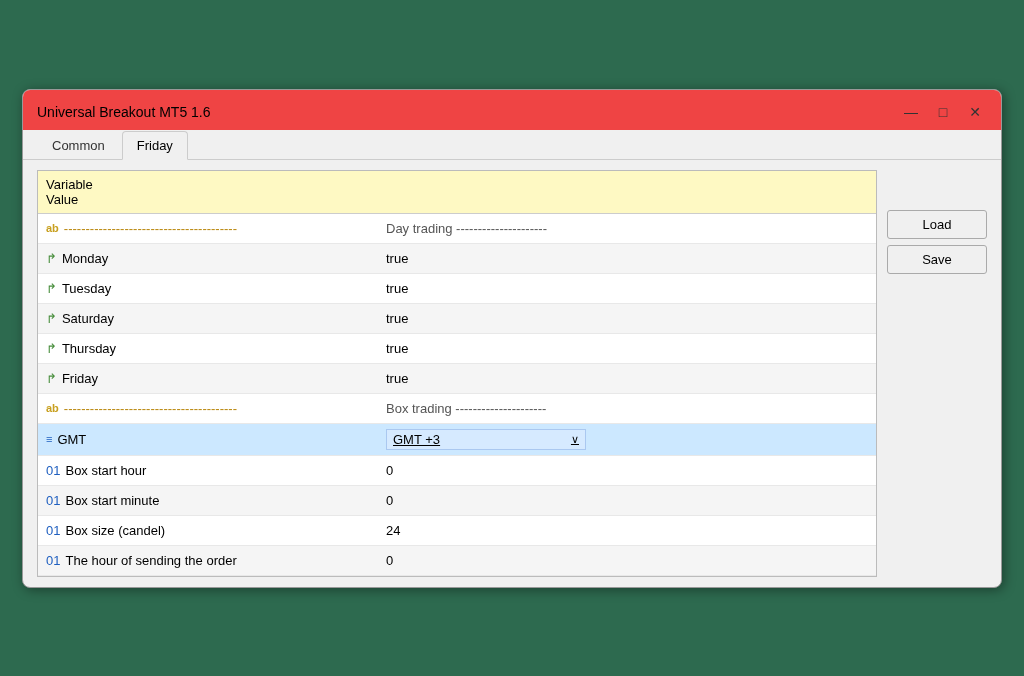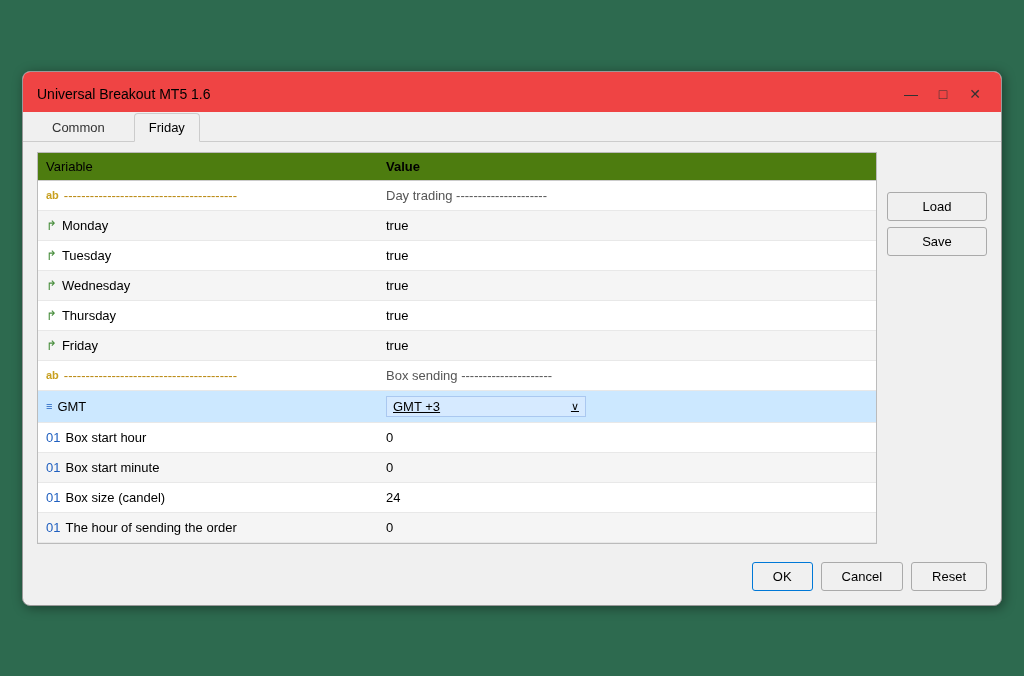--- a/index.html
+++ b/index.html
@@ -48,21 +48,21 @@
       display: flex;
       align-items: center;
       justify-content: center;
       font-size: 14px;
       color: #333;
     }
     .tabs {
       display: flex;
       padding: 0 14px;
       border-bottom: 1px solid #ccc;
-      gap: 14px;
+      gap: 2px;
     }
     .tab {
       padding: 6px 14px;
       cursor: pointer;
       font-size: 13px;
       border: 1px solid transparent;
       border-radius: 4px 4px 0 0;
       background: none;
       position: relative;
       bottom: -1px;
@@ -84,32 +84,33 @@
     .table-container {
       flex: 1;
       border: 1px solid #bbb;
       background: #fff;
       overflow: hidden;
       max-height: 440px;
       position: relative;
     }
     .table-header {
       display: flex;
-      background: #4d7c0f;
+      background: #fef9c3;
       border-bottom: 1px solid #ccc;
       padding: 6px 8px;
+      flex-direction: column;
     }
     .col-variable {
       width: 340px;
       font-weight: 400;
       color: #000;
     }
     .col-value {
       flex: 1;
-      font-weight: 700;
+      font-weight: 400;
       color: #000;
     }
     .table-rows {
       overflow-y: auto;
       max-height: 390px;
     }
     .table-rows::-webkit-scrollbar { width: 12px; }
     .table-rows::-webkit-scrollbar-track { background: #f0f0f0; }
     .table-rows::-webkit-scrollbar-thumb { background: #bbb; border: 2px solid #f0f0f0; }
     .table-row {
@@ -262,21 +263,21 @@
           <div class="row-variable">
             <span class="icon-arrow">↱</span>
             <span>Tuesday</span>
           </div>
           <div class="row-value">true</div>
         </div>
 
         <div class="table-row">
           <div class="row-variable">
             <span class="icon-arrow">↱</span>
-            <span>Wednesday</span>
+            <span>Saturday</span>
           </div>
           <div class="row-value">true</div>
         </div>
 
         <div class="table-row">
           <div class="row-variable">
             <span class="icon-arrow">↱</span>
             <span>Thursday</span>
           </div>
           <div class="row-value">true</div>
@@ -288,21 +289,21 @@
             <span>Friday</span>
           </div>
           <div class="row-value">true</div>
         </div>
 
         <div class="table-row separator-row">
           <div class="row-variable">
             <span class="icon-ab">ab</span>
             <span>  ----------------------------------------</span>
           </div>
-          <div class="row-value">Box sending  ---------------------</div>
+          <div class="row-value">Box trading  ---------------------</div>
         </div>
 
         <div class="table-row highlighted">
           <div class="row-variable">
             <span class="icon-enum">≡</span>
             <span>GMT</span>
           </div>
           <div class="row-value">
             <div class="gmt-select">
               <span>GMT +3</span>
@@ -345,18 +346,13 @@
 
       </div>
     </div>
 
     <div class="side-buttons">
       <button class="side-btn">Load</button>
       <button class="side-btn">Save</button>
     </div>
   </div>
 
-  <div class="dialog-footer">
-    <button class="footer-btn ok">OK</button>
-    <button class="footer-btn">Cancel</button>
-    <button class="footer-btn">Reset</button>
-  </div>
 </div>
 
 </body></html>

